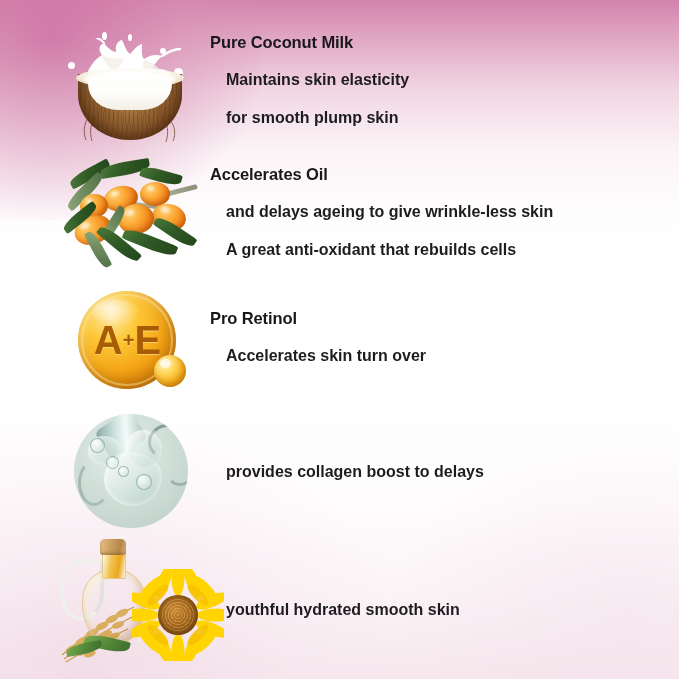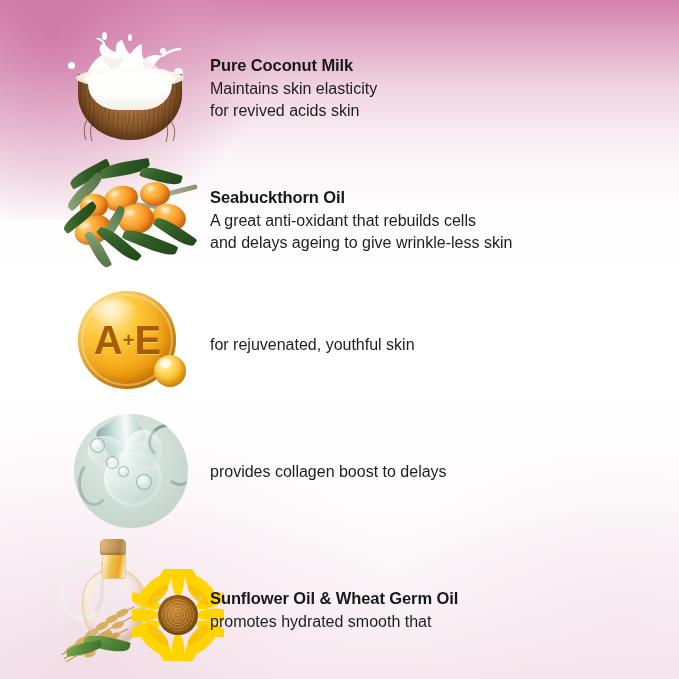--- a/index.html
+++ b/index.html
@@ -96,24 +96,24 @@
     font-size: 16.5px;
     font-weight: bold;
     color: #18181b;
     letter-spacing: -0.1px;
     line-height: 1.28;
     margin: 0 0 2px 0;
     white-space: nowrap;
   }
   .ing-desc {
     font-size: 16px;
-    font-weight: 400;
+    font-weight: 700;
     color: #1d1d20;
     line-height: 1.33;
-    margin: 0;
+    margin: 16px;
     white-space: nowrap;
   }
 
   
   .coco-wrap { position:absolute; left:62px; top:4px; width:132px; height:112px; }
   .coco-shell {
     position:absolute; left:16px; top:42px; width:104px; height:66px;
     border-radius: 0 0 52px 52px / 0 0 46px 46px;
     background:
       radial-gradient(ellipse at 50% -10%, #f2e3cf 0%, #cfa672 22%, #9c6a38 48%, #74471f 75%, #5a3414 100%);
@@ -358,21 +358,21 @@
               <path d="M88 6 C93 12 94 20 91 27"></path>
               <path d="M80 3 C86 10 87 18 84 28"></path>
             </g>
           </svg>
         </div>
       </div>
     </div>
     <div class="copy">
       <p class="ing-title">Pure Coconut Milk</p>
       <p class="ing-desc">Maintains skin elasticity</p>
-      <p class="ing-desc">for revived acids skin</p>
+      <p class="ing-desc">for smooth plump skin</p>
     </div>
   </div>
 
   <div class="row" style="top:160px;">
     <div class="art">
       <div class="sbt-wrap">
 
         <div class="leaf" style="left:12px; top:8px;  width:44px; height:12px; transform:rotate(-28deg);"></div>
         <div class="leaf" style="left:44px; top:2px;  width:50px; height:13px; transform:rotate(-10deg);"></div>
         <div class="leaf" style="left:84px; top:10px; width:42px; height:12px; transform:rotate(16deg);"></div>
@@ -390,41 +390,42 @@
 
         <div class="leaf" style="left:4px;  top:52px; width:40px; height:11px; transform:rotate(-38deg);"></div>
         <div class="leaf pale" style="left:40px; top:58px; width:36px; height:10px; transform:rotate(-58deg);"></div>
         <div class="leaf" style="left:38px; top:78px; width:50px; height:12px; transform:rotate(40deg);"></div>
         <div class="leaf" style="left:66px; top:76px; width:56px; height:13px; transform:rotate(22deg);"></div>
         <div class="leaf" style="left:96px; top:66px; width:46px; height:12px; transform:rotate(34deg);"></div>
         <div class="leaf pale" style="left:22px; top:84px; width:40px; height:11px; transform:rotate(62deg);"></div>
       </div>
     </div>
     <div class="copy">
-      <p class="ing-title">Seabuckthorn Oil</p>
+      <p class="ing-title">Accelerates Oil</p>
+      <p class="ing-desc">and delays ageing to give wrinkle-less skin</p>
       <p class="ing-desc">A great anti-oxidant that rebuilds cells</p>
-      <p class="ing-desc">and delays ageing to give wrinkle-less skin</p>
     </div>
   </div>
 
   <div class="row" style="top:285px;">
     <div class="art">
       <div class="ae-wrap">
         <div class="ae-ball"></div>
         <div class="ae-gloss"></div>
         <div class="ae-text">
           <span>A</span>
             <span class="plus">+</span>
             <span>E</span>
         </div>
         <div class="ae-drop"></div>
       </div>
     </div>
     <div class="copy">
-      <p class="ing-desc">for rejuvenated, youthful skin</p>
+      <p class="ing-title">Pro Retinol</p>
+      <p class="ing-desc">Accelerates skin turn over</p>
     </div>
   </div>
 
   <div class="row" style="top:412px;">
     <div class="art">
       <div class="nic-wrap">
         <div class="nic-circle">
           <div class="gel-bar" style="left:26px; top:4px; width:42px; height:34px; transform:rotate(-34deg);"></div>
           <div class="gel-blob" style="left:30px; top:38px; width:58px; height:54px;"></div>
           <div class="gel-blob" style="left:14px; top:22px; width:34px; height:30px; opacity:0.75;"></div>
@@ -506,18 +507,17 @@
               <ellipse cx="66" cy="26" rx="5" ry="14" transform="rotate(-45 66 26)"></ellipse>
               <ellipse cx="26" cy="66" rx="5" ry="14" transform="rotate(-45 26 66)"></ellipse>
               <ellipse cx="66" cy="66" rx="5" ry="14" transform="rotate(45 66 66)"></ellipse>
             </g>
           </svg>
           <div class="sf-core"></div>
         </div>
       </div>
     </div>
     <div class="copy">
-      <p class="ing-title">Sunflower Oil &amp; Wheat Germ Oil</p>
-      <p class="ing-desc">promotes hydrated smooth that</p>
+      <p class="ing-desc">youthful hydrated smooth skin</p>
     </div>
   </div>
 
 </div>
 
 </body></html>

